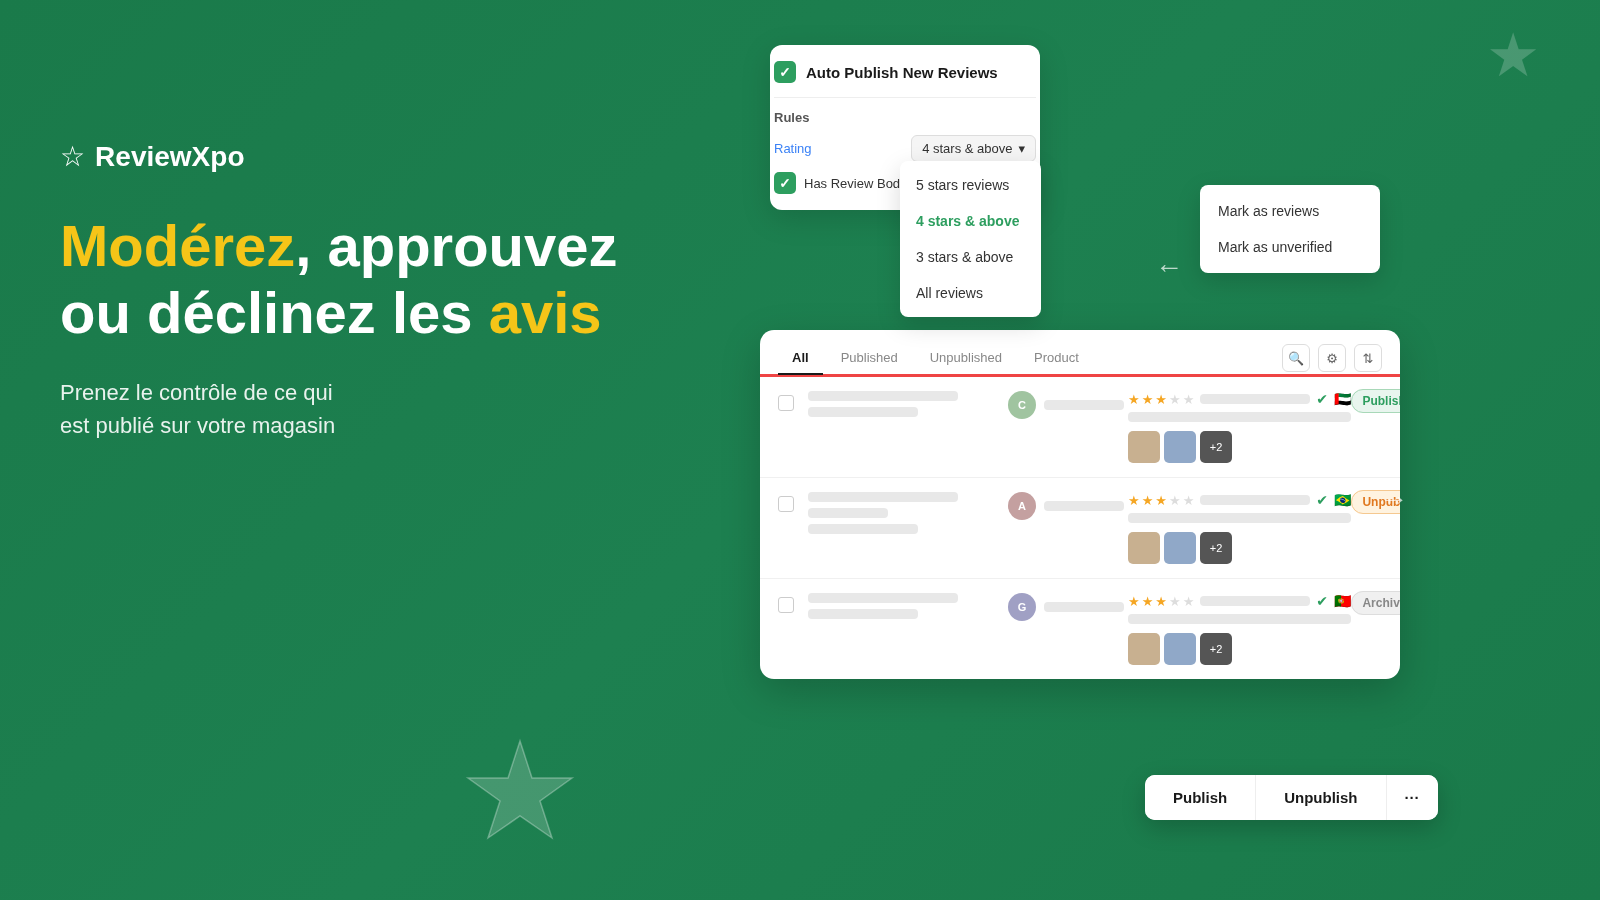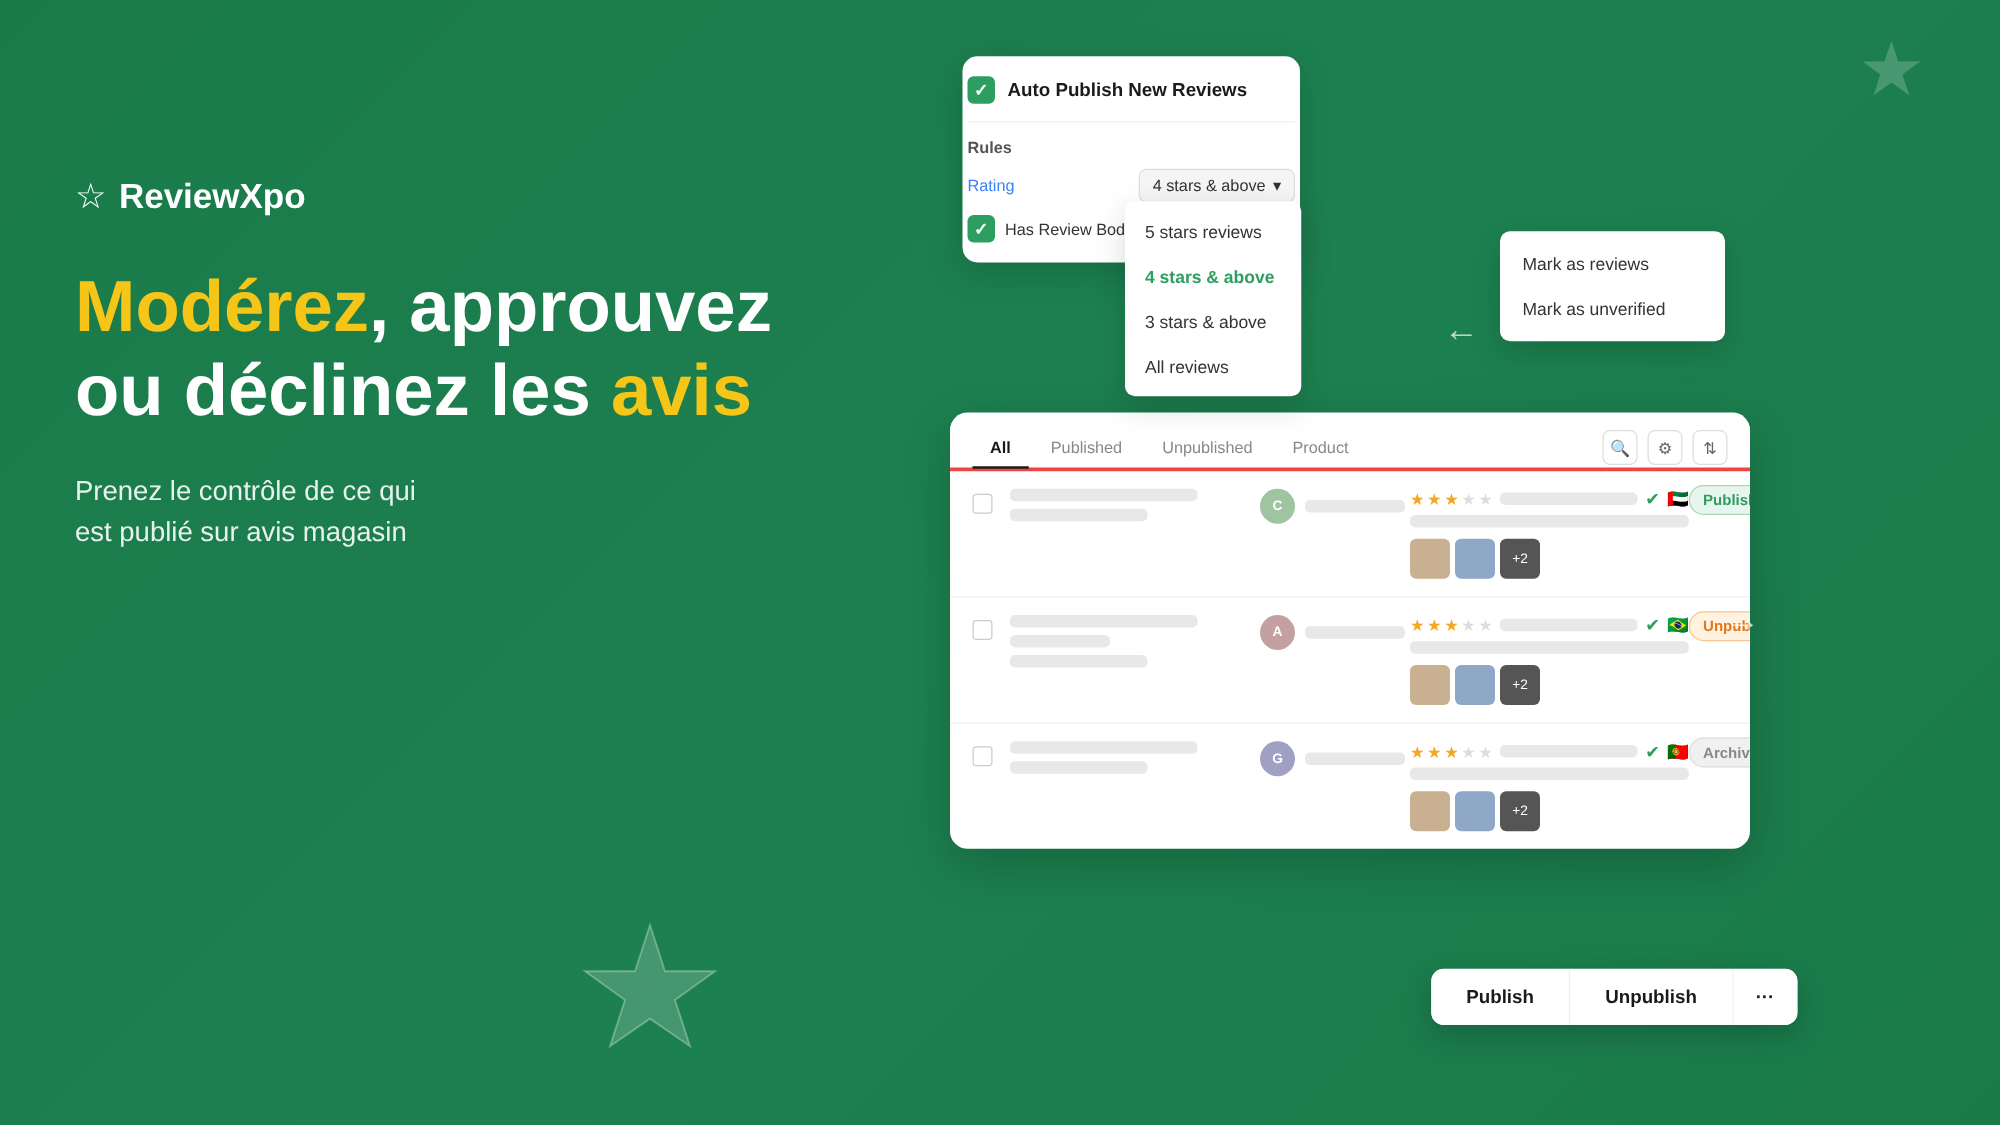--- a/index.html
+++ b/index.html
@@ -496,21 +496,21 @@
       <span class="logo-text">ReviewXpo</span>
     </div>
 
     <div class="headline">
       <span class="highlight">Modérez</span><span>, approuvez</span><br>
       <span>ou </span><span>déclinez</span><span> les </span><span class="highlight">avis</span>
     </div>
 
     <div class="subtext">
       <span>Prenez le contrôle de ce qui</span><br>
-      <span>est publié sur avis magasin</span>
+      <span>est publié sur votre magasin</span>
     </div>
 
   </div>
 
   <div class="star-svg-bottom">
     <svg width="120" height="120" viewBox="0 0 120 120">
       <polygon points="60,5 72,42 112,42 80,65 92,102 60,80 28,102 40,65 8,42 48,42" fill="rgba(255,255,255,0.18)" stroke="rgba(255,255,255,0.3)" stroke-width="1.5"></polygon>
     </svg>
   </div>
 

